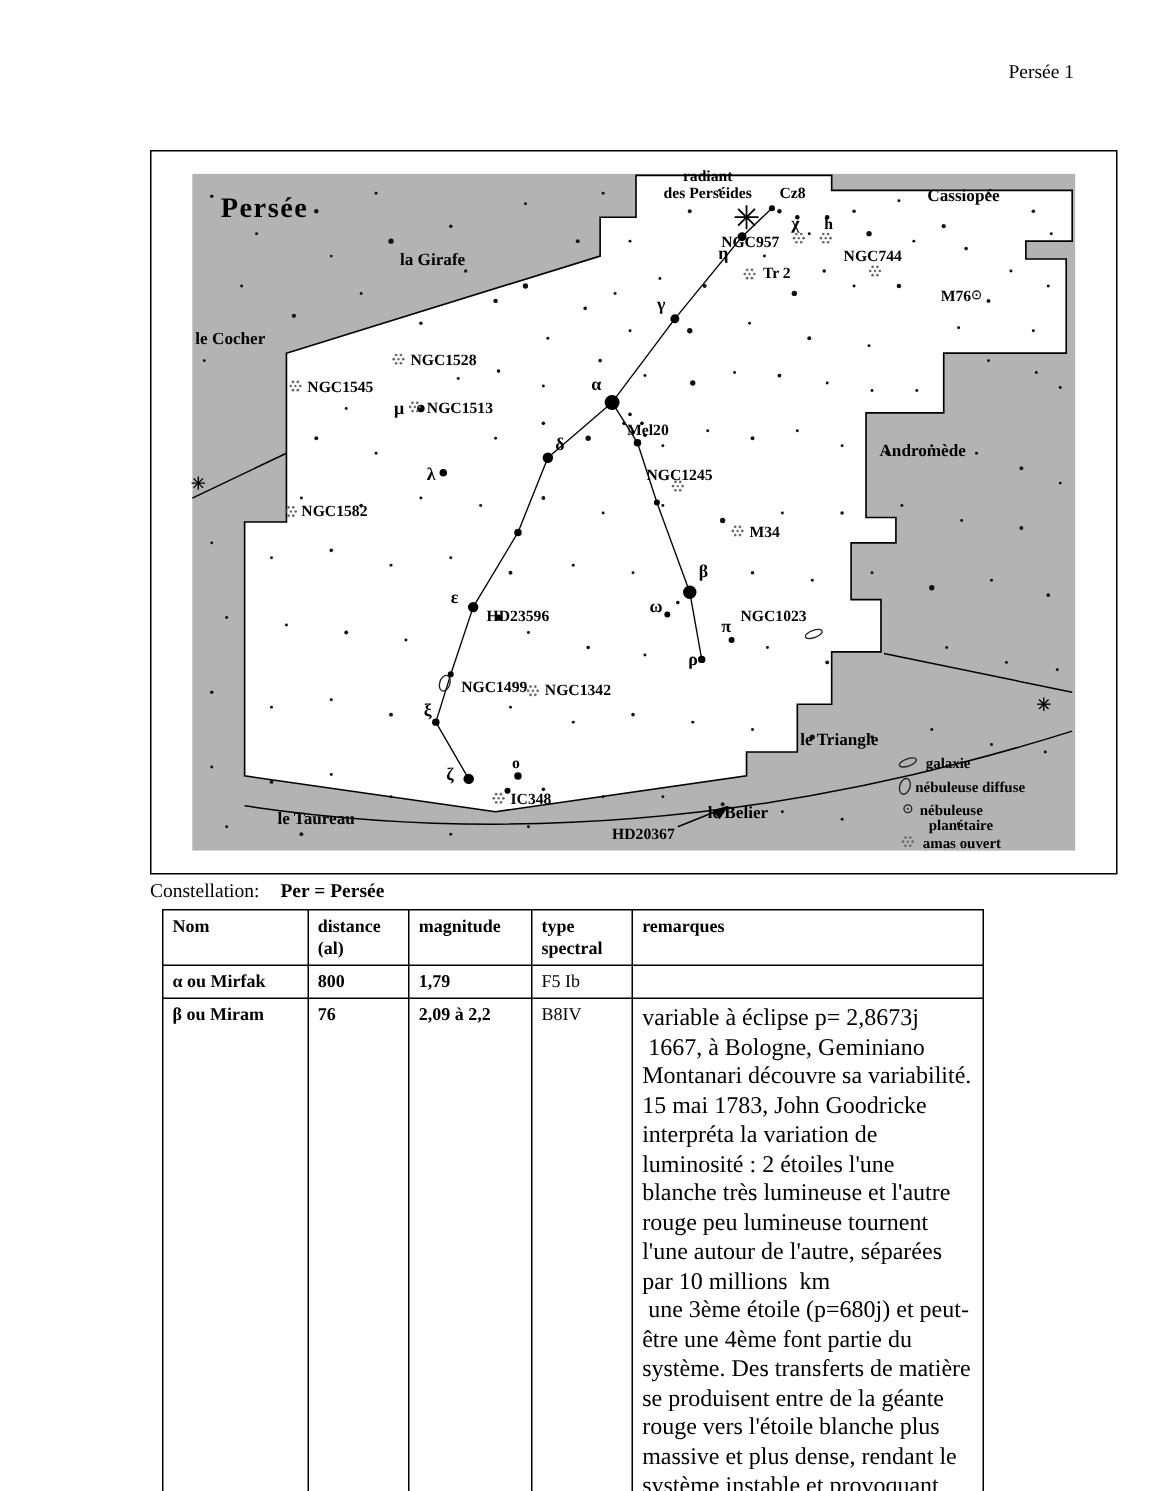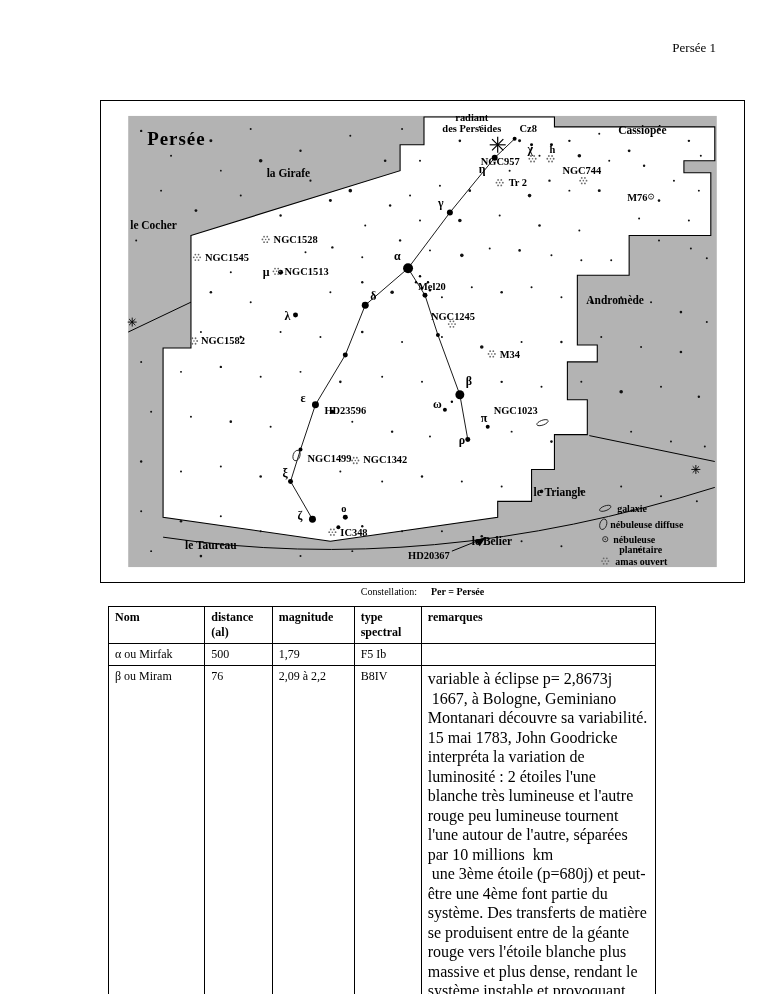--- a/index.html
+++ b/index.html
@@ -23,40 +23,40 @@
   .map-box svg{display:block;width:100%;height:100%;}
   svg text{font-family:"Liberation Serif", serif;fill:#000;}
   svg text.title{font-size:19px;font-weight:bold;letter-spacing:1px;}
   svg text.neighbor{font-size:11.5px;font-weight:bold;}
   svg text.obj{font-size:10.5px;font-weight:bold;}
   svg text.greek{font-size:12px;font-weight:bold;}
   svg text.legend{font-size:10px;font-weight:bold;}
   svg text.radiant{font-size:10.5px;font-weight:bold;text-anchor:middle;}
   .caption{
     position:absolute;left:100px;top:586px;width:645px;
-    text-align:center;font-size:10px;
+    text-align:left;font-size:13px;
   }
   .caption .cap-value{font-weight:bold;margin-left:14px;}
   table.data{
     position:absolute;left:108px;top:606px;
     width:548px;border-collapse:collapse;
     font-size:12px;
   }
   table.data th, table.data td{
     border:1px solid #000;
     padding:3px 6px;
     vertical-align:top;
     text-align:left;
   }
   table.data th{font-weight:bold;}
   .c{text-align:left;}
   .preline{white-space:pre-line;}
   .pre{white-space:pre-wrap;}
   td.rem{font-size:16px;line-height:1.22;}
-  td.strong{font-weight:normal;}
+  td.strong{font-weight:bold;}
 </style>
 </head>
 <body>
 
 <div class="page-header">Persée 1</div>
 
 <div class="map-box">
   <svg id="mapSvg" viewBox="0 0 645 483">
 
     <rect x="27" y="15" width="591" height="453" fill="#b3b3b3"></rect>
@@ -443,21 +443,21 @@
 (al)</th>
       <th class="c">magnitude</th>
       <th class="c preline">type
 spectral</th>
       <th>remarques</th>
     </tr>
   </thead>
   <tbody id="tableBody">
       <tr>
         <td class="strong">α ou Mirfak</td>
-        <td class="c strong">500</td>
+        <td class="c strong">800</td>
         <td class="c preline strong">1,79</td>
         <td class="c">F5 Ib</td>
         <td class="pre rem"></td>
       </tr>
       <tr>
         <td class="strong">β ou Miram</td>
         <td class="c strong">76</td>
         <td class="c preline strong">2,09 à 2,2</td>
         <td class="c">B8IV</td>
         <td class="pre rem">variable à éclipse p= 2,8673j

